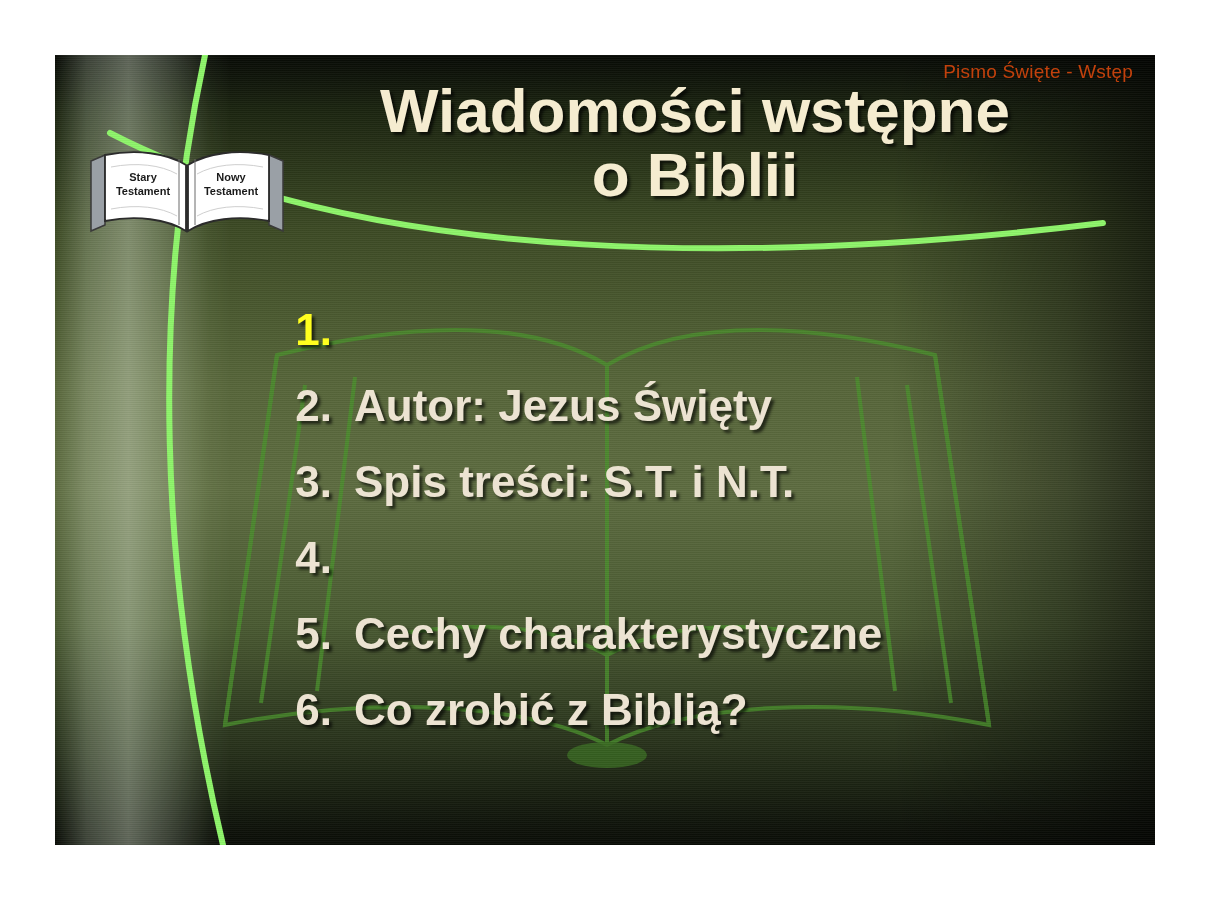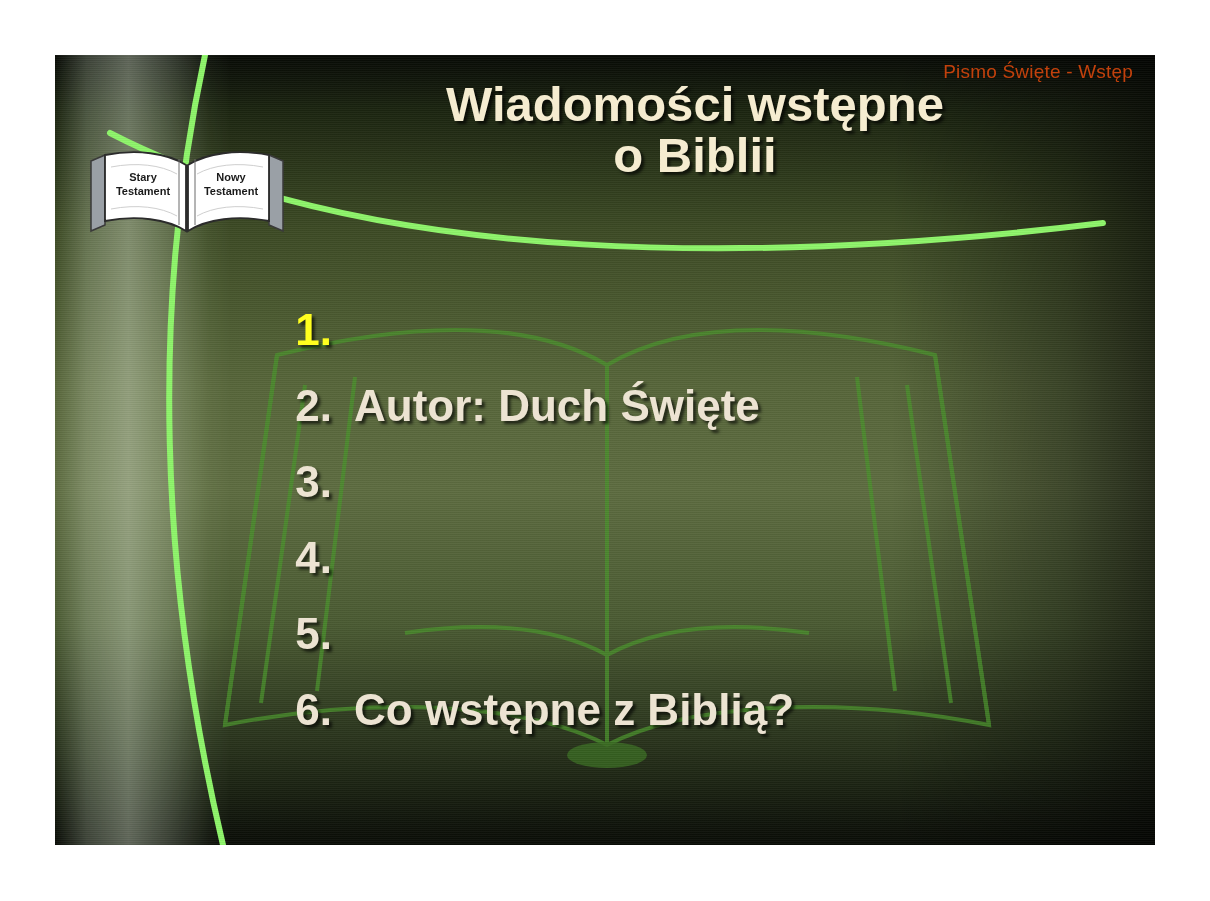--- a/index.html
+++ b/index.html
@@ -91,21 +91,21 @@
     white-space: nowrap;
   }
 
   #slide-title {
     position: absolute;
     left: 240px;
     top: 24px;
     width: 800px;
     text-align: center;
     color: #f5ecd0;
-    font-size: 49px;
+    font-size: 62px;
     line-height: 1.04;
     font-weight: bold;
     text-shadow: 3px 3px 3px rgba(0,0,0,0.65);
     white-space: pre-line;
   }
 
   
   #book-icon {
     position: absolute;
     left: 32px;
@@ -205,34 +205,36 @@
   </svg>
 
   <div id="slide-list">
 
     <div class="list-row highlight">
       <span class="list-num">1.</span>
     </div>
 
     <div class="list-row">
       <span class="list-num">2.</span>
-      <span class="list-text">Autor: Duch Święte</span>
+      <span class="list-text">Autor: Jezus Święty</span>
     </div>
 
     <div class="list-row">
       <span class="list-num">3.</span>
+      <span class="list-text">Spis treści: S.T. i N.T.</span>
     </div>
 
     <div class="list-row">
       <span class="list-num">4.</span>
     </div>
 
     <div class="list-row">
       <span class="list-num">5.</span>
+      <span class="list-text">Cechy charakterystyczne</span>
     </div>
 
     <div class="list-row">
       <span class="list-num">6.</span>
-      <span class="list-text">Co wstępne z Biblią?</span>
+      <span class="list-text">Co zrobić z Biblią?</span>
     </div>
 
   </div>
 </div>
 
 </body></html>

